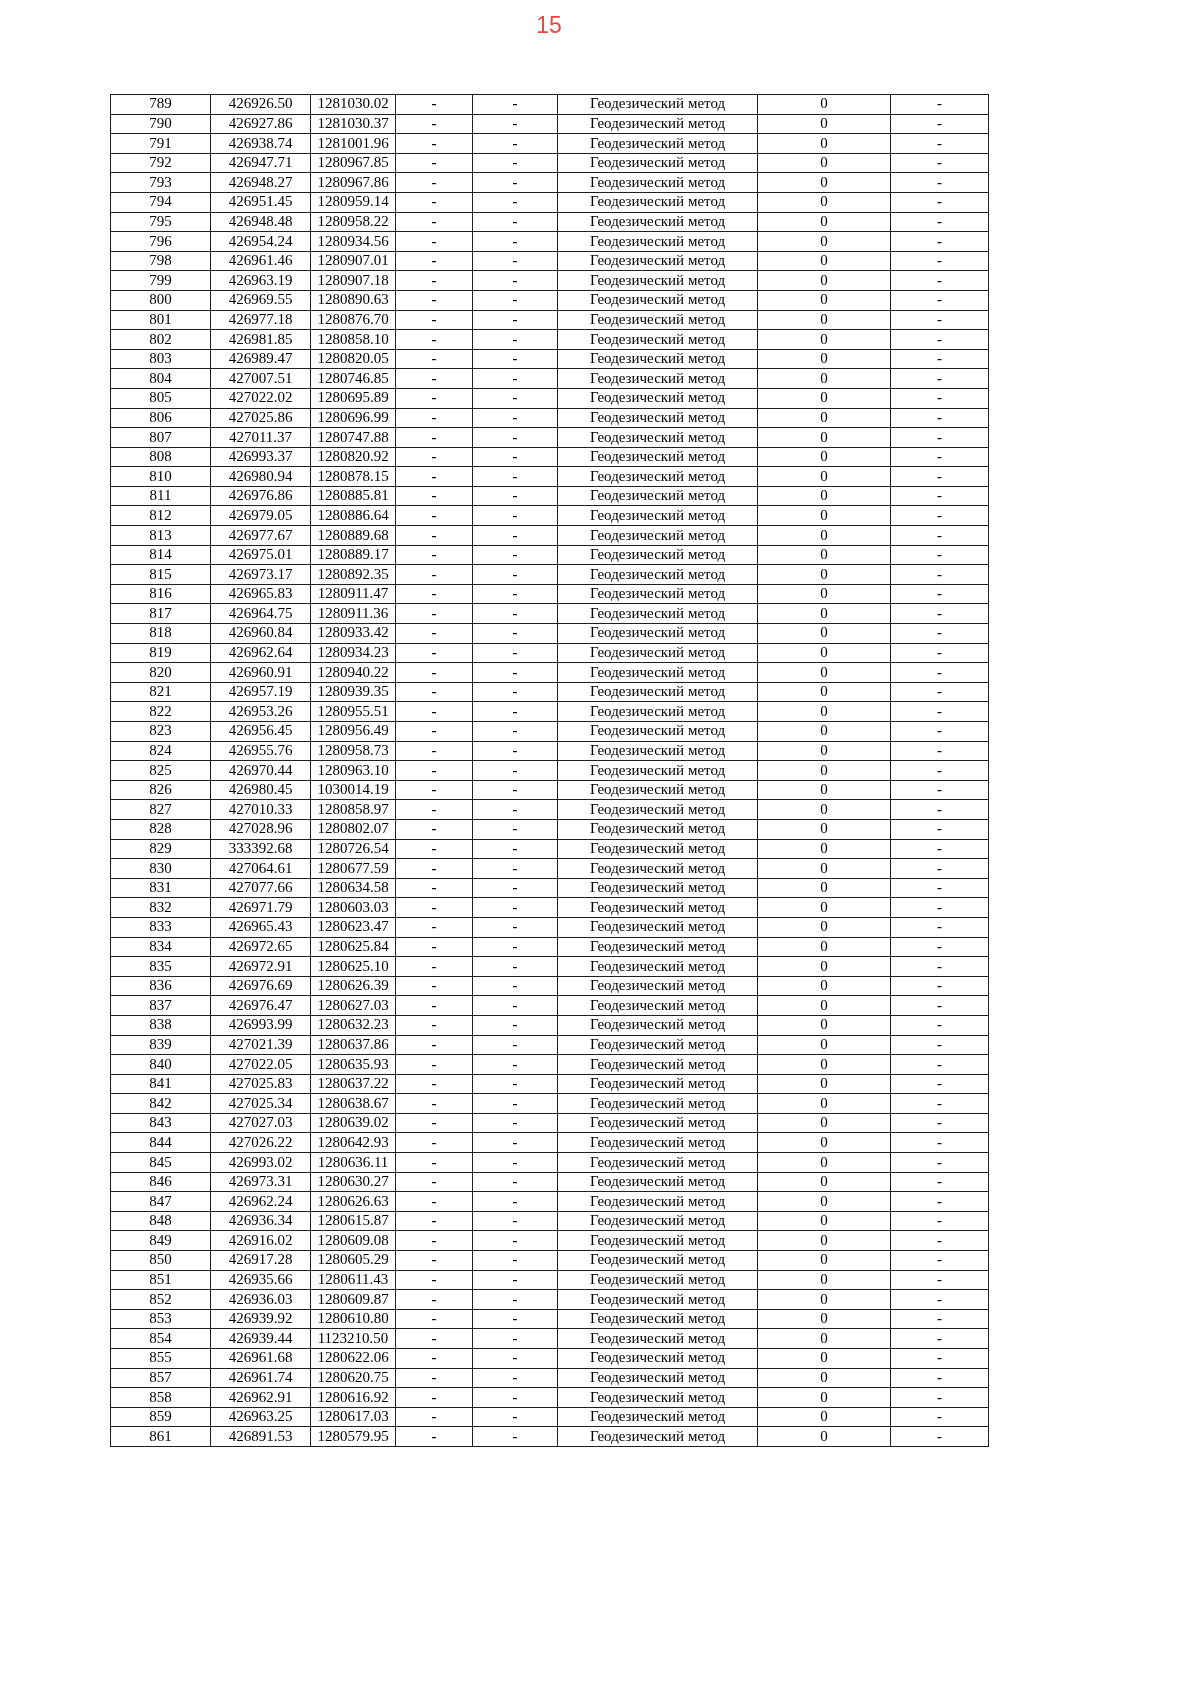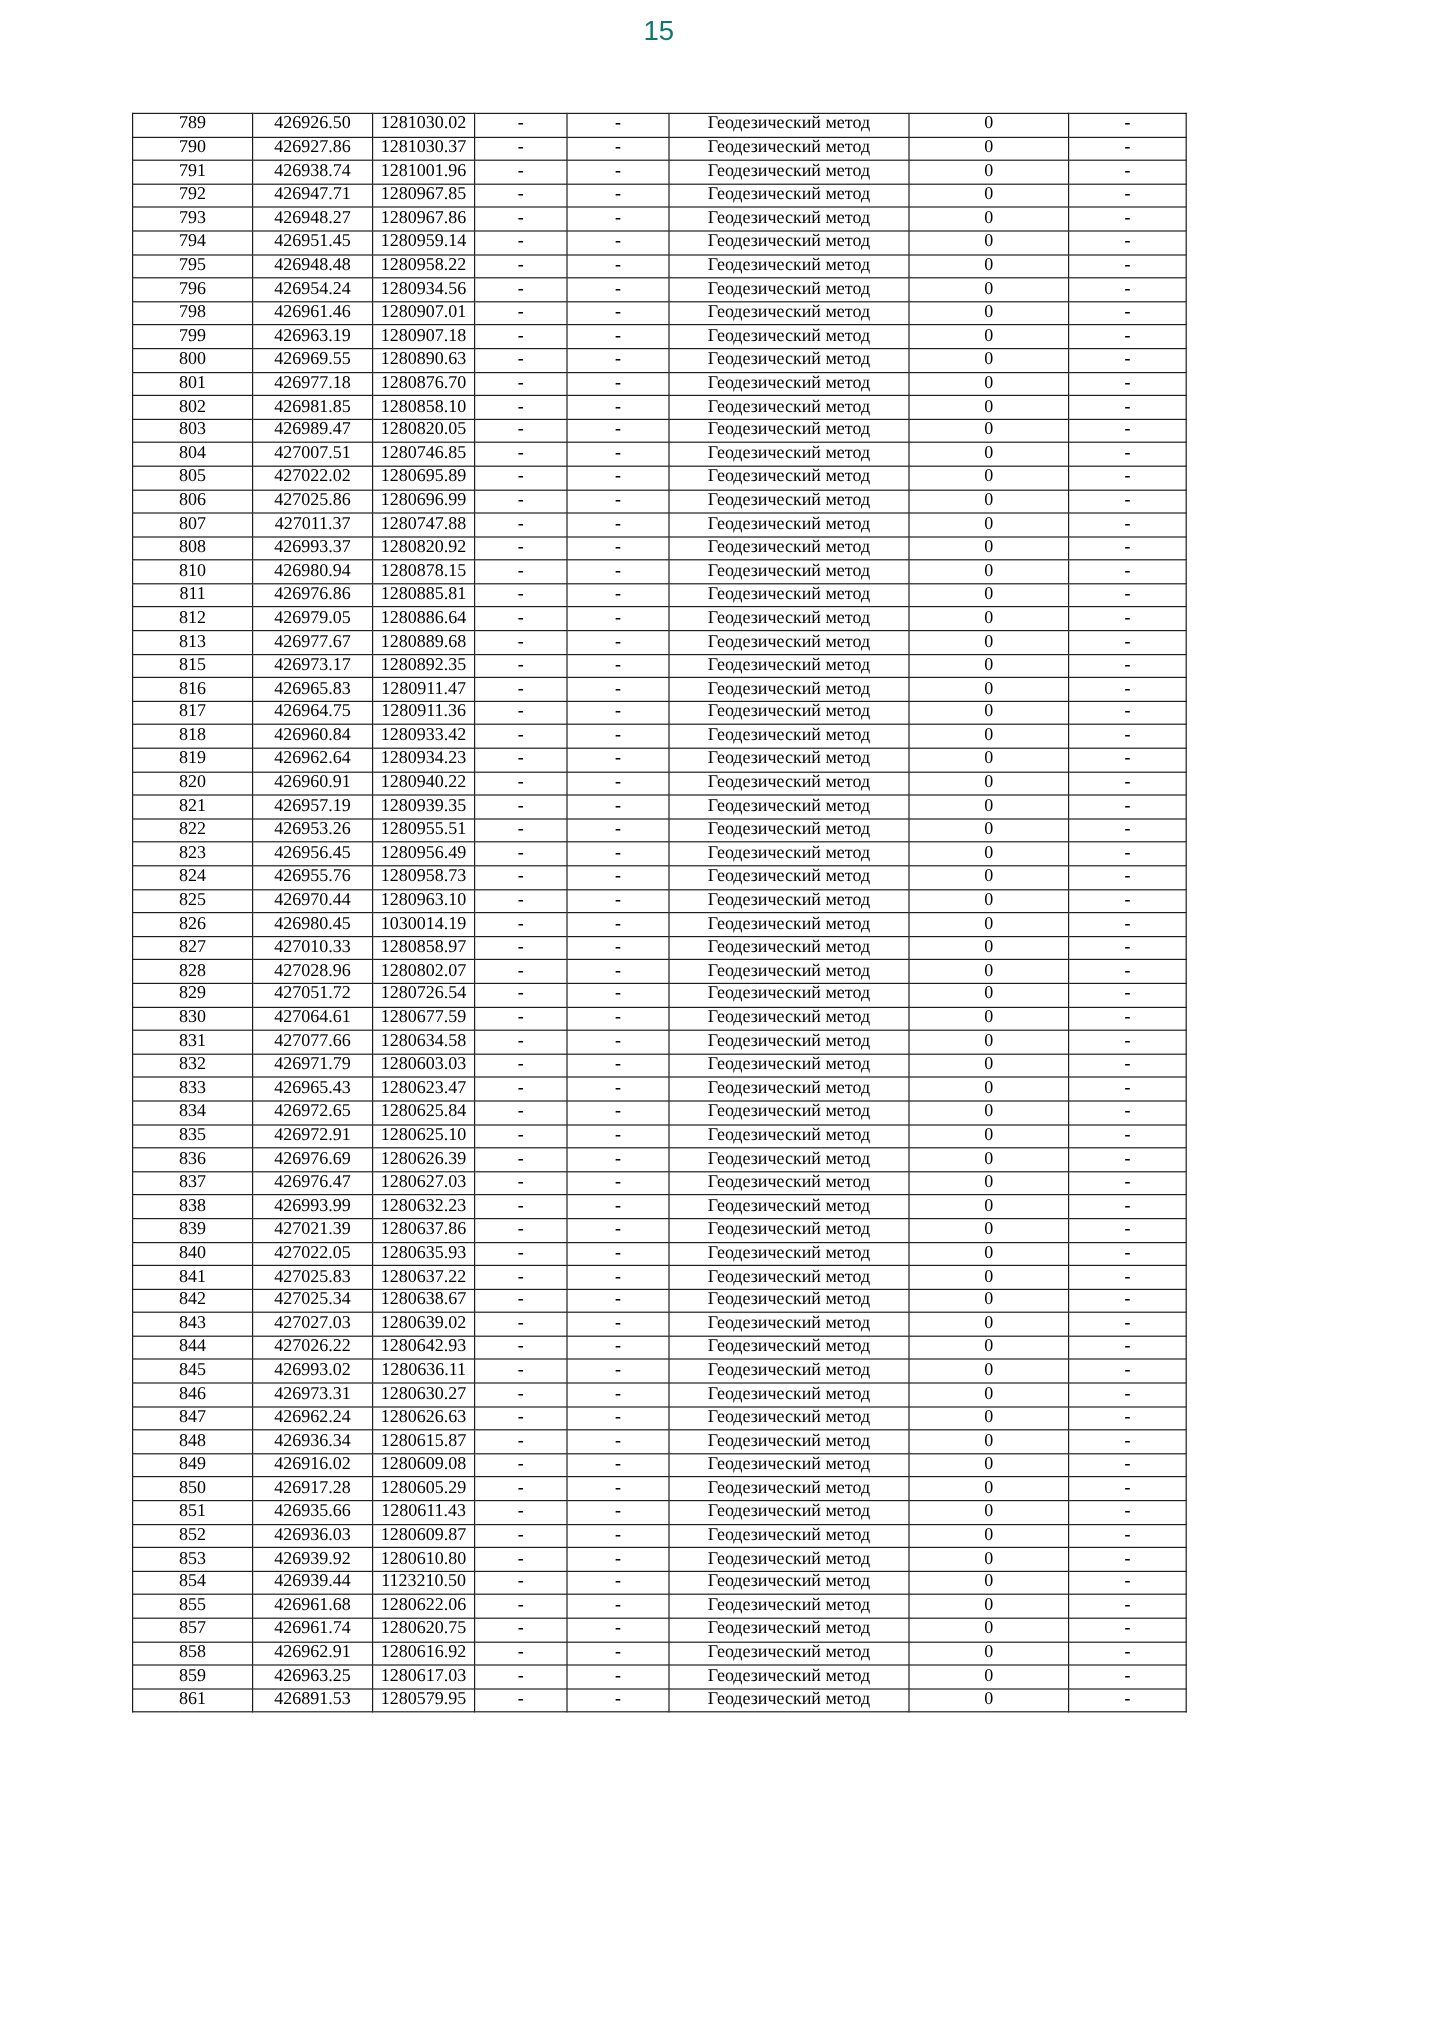--- a/index.html
+++ b/index.html
@@ -16,21 +16,21 @@
     overflow: hidden;
   }
   .page-number {
     position: absolute;
     top: 12px;
     left: 110px;
     width: 878px;
     text-align: center;
     font-size: 23px;
     font-family: "Liberation Sans", sans-serif;
-    color: #0f766e;
+    color: #ef4444;
   }
   table.coords {
     position: absolute;
     top: 54px;
     left: 110px;
     width: 878px;
     border-collapse: collapse;
     table-layout: fixed;
     margin-top: 40px;
   }
@@ -290,20 +290,30 @@
         <td>813</td>
         <td>426977.67</td>
         <td>1280889.68</td>
         <td class="dash">-</td>
         <td class="dash">-</td>
         <td>Геодезический метод</td>
         <td>0</td>
         <td class="dash">-</td>
       </tr>
       <tr>
+        <td>814</td>
+        <td>426975.01</td>
+        <td>1280889.17</td>
+        <td class="dash">-</td>
+        <td class="dash">-</td>
+        <td>Геодезический метод</td>
+        <td>0</td>
+        <td class="dash">-</td>
+      </tr>
+      <tr>
         <td>815</td>
         <td>426973.17</td>
         <td>1280892.35</td>
         <td class="dash">-</td>
         <td class="dash">-</td>
         <td>Геодезический метод</td>
         <td>0</td>
         <td class="dash">-</td>
       </tr>
       <tr>
@@ -431,21 +441,21 @@
         <td>427028.96</td>
         <td>1280802.07</td>
         <td class="dash">-</td>
         <td class="dash">-</td>
         <td>Геодезический метод</td>
         <td>0</td>
         <td class="dash">-</td>
       </tr>
       <tr>
         <td>829</td>
-        <td>427051.72</td>
+        <td>333392.68</td>
         <td>1280726.54</td>
         <td class="dash">-</td>
         <td class="dash">-</td>
         <td>Геодезический метод</td>
         <td>0</td>
         <td class="dash">-</td>
       </tr>
       <tr>
         <td>830</td>
         <td>427064.61</td>

